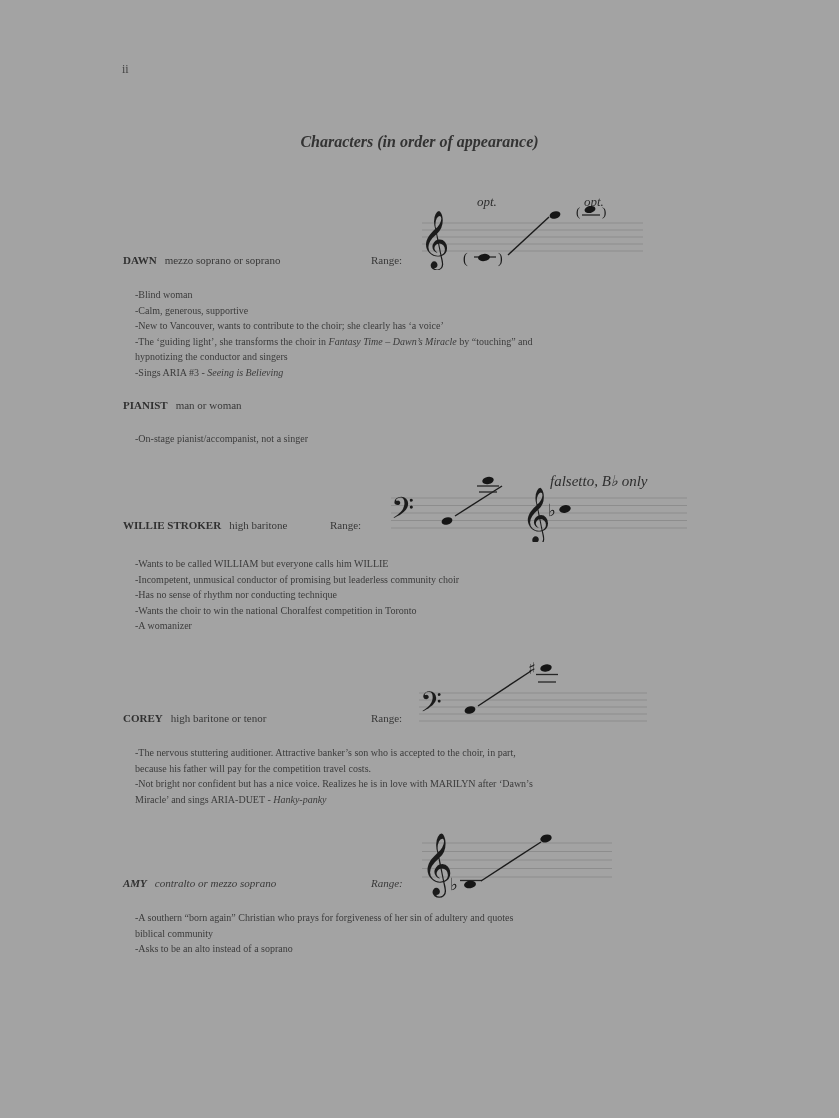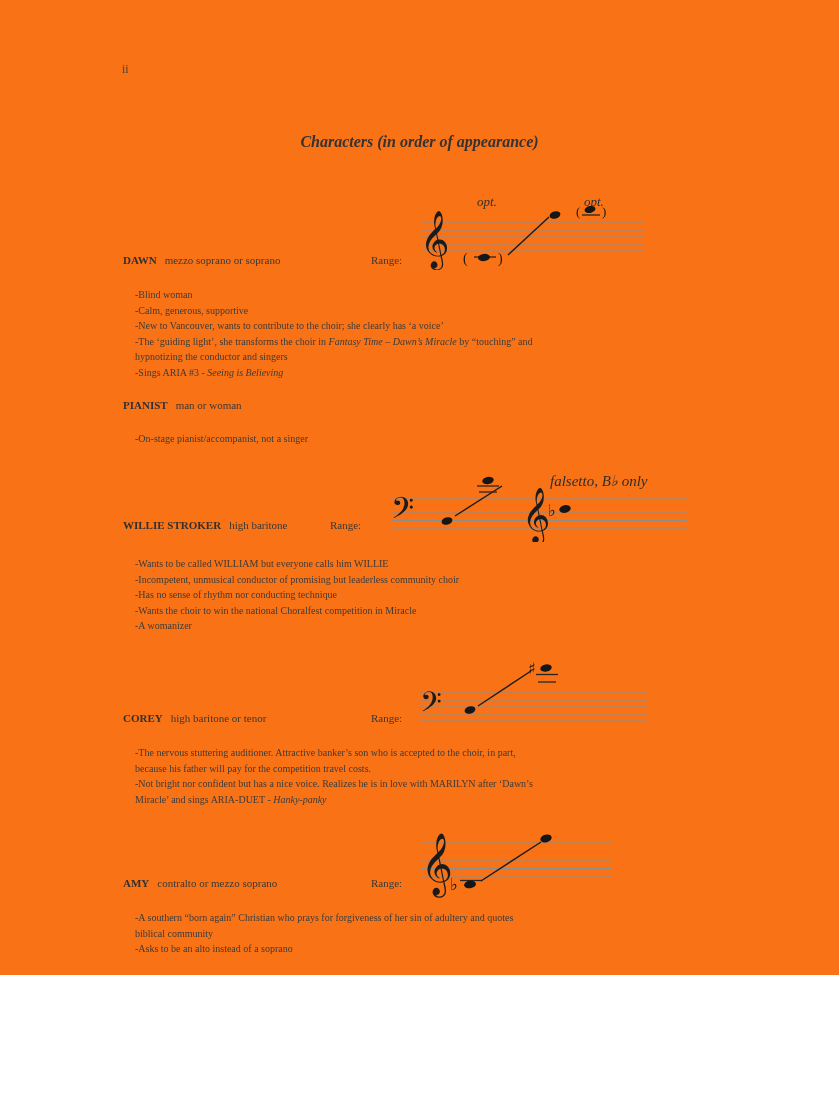--- a/index.html
+++ b/index.html
@@ -1,16 +1,16 @@
 <!DOCTYPE html>
 <html><head>
 <meta charset="utf-8">
 <style>
   html,body{margin:0;padding:0;background:#ffffff;}
-  .page{position:relative;width:839px;height:975px;background:#f97316;overflow:hidden;
+  .page{position:relative;width:839px;height:1118px;background:#a3a3a3;overflow:hidden;
         font-family:"Liberation Serif",serif;color:#3b3b3b;}
   .pagenum{position:absolute;left:122px;top:62px;font-size:12px;color:#444;}
   .title{position:absolute;left:0;top:133px;width:100%;text-align:center;margin:0;
          font-size:16px;font-weight:bold;font-style:italic;color:#333;}
   .char-row{position:absolute;left:123px;font-size:11px;white-space:nowrap;color:#383838;}
   .cname{font-weight:bold;color:#313131;}
   .cvoice{margin-left:8px;}
   .range{position:absolute;top:0;}
   .para{position:absolute;left:123px;width:585px;font-size:10px;line-height:15.5px;color:#3b3b3b;margin-left:12px;}
   .para .line{white-space:nowrap;}
@@ -100,21 +100,21 @@
 
   <div class="char-row" style="top:519px;">
     <span class="cname">WILLIE STROKER</span><span class="cvoice" style="">high baritone</span>
     <span class="range" style="left:207px;">Range:</span>
   </div>
 
   <div class="para" style="top:556px;">
     <div class="line"><span>-Wants to be called WILLIAM but everyone calls him WILLIE</span></div>
     <div class="line"><span>-Incompetent, unmusical conductor of promising but leaderless community choir</span></div>
     <div class="line"><span>-Has no sense of rhythm nor conducting technique</span></div>
-    <div class="line"><span>-Wants the choir to win the national Choralfest competition in Miracle</span></div>
+    <div class="line"><span>-Wants the choir to win the national Choralfest competition in Toronto</span></div>
     <div class="line"><span>-A womanizer</span></div>
   </div>
 
   <svg class="staff" style="left:415px;top:652px;" width="240" height="78" viewBox="415 652 240 78">
     <g>
       <line class="staffline" x1="419" y1="693" x2="647" y2="693"></line>
       <line class="staffline" x1="419" y1="700" x2="647" y2="700"></line>
       <line class="staffline" x1="419" y1="707" x2="647" y2="707"></line>
       <line class="staffline" x1="419" y1="714" x2="647" y2="714"></line>
       <line class="staffline" x1="419" y1="721" x2="647" y2="721"></line>
@@ -149,21 +149,21 @@
       <line class="staffline" x1="422" y1="877" x2="612" y2="877"></line>
     </g>
     <text class="clef" x="421" y="882" font-size="54">𝄞</text>
     <text class="acc" x="450" y="890" font-size="17">♭</text>
     <line class="ledger" x1="460" y1="880.5" x2="482" y2="880.5"></line>
     <ellipse class="note" cx="470" cy="884.5" rx="6" ry="3.8" transform="rotate(-8 470 884.5)"></ellipse>
     <line class="gliss" x1="481" y1="881" x2="541" y2="842"></line>
     <ellipse class="note" cx="546" cy="838.5" rx="5.8" ry="3.8" transform="rotate(-15 546 838.5)"></ellipse>
   </svg>
 
-  <div class="char-row" style="top:877px;">
+  <div class="char-row" style="top:877px;font-style:italic;">
     <span class="cname">AMY</span><span class="cvoice">contralto or mezzo soprano</span>
     <span class="range" style="left:248px;">Range:</span>
   </div>
 
   <div class="para" style="top:910px;">
     <div class="line"><span>-A southern “born again” Christian who prays for forgiveness of her sin of adultery and quotes</span></div>
     <div class="line"><span>biblical community</span></div>
     <div class="line"><span>-Asks to be an alto instead of a soprano</span></div>
   </div>
 

